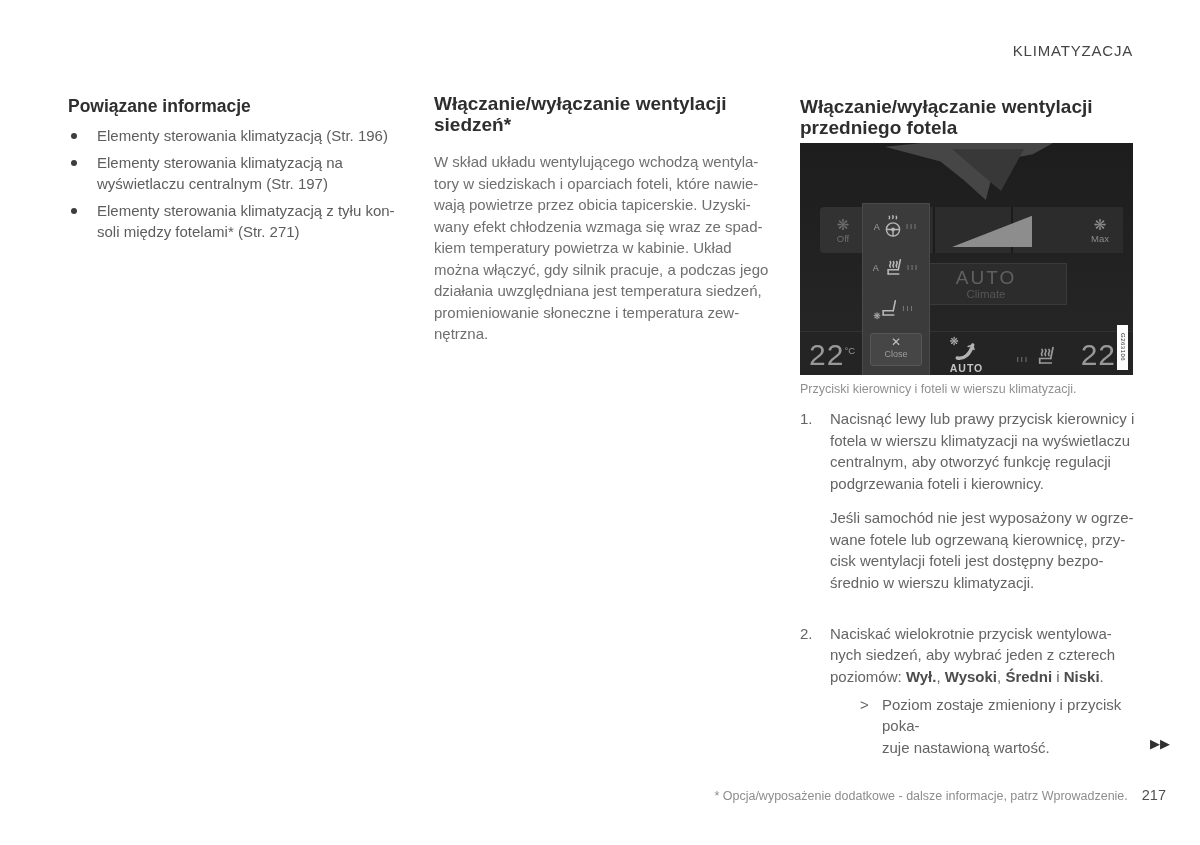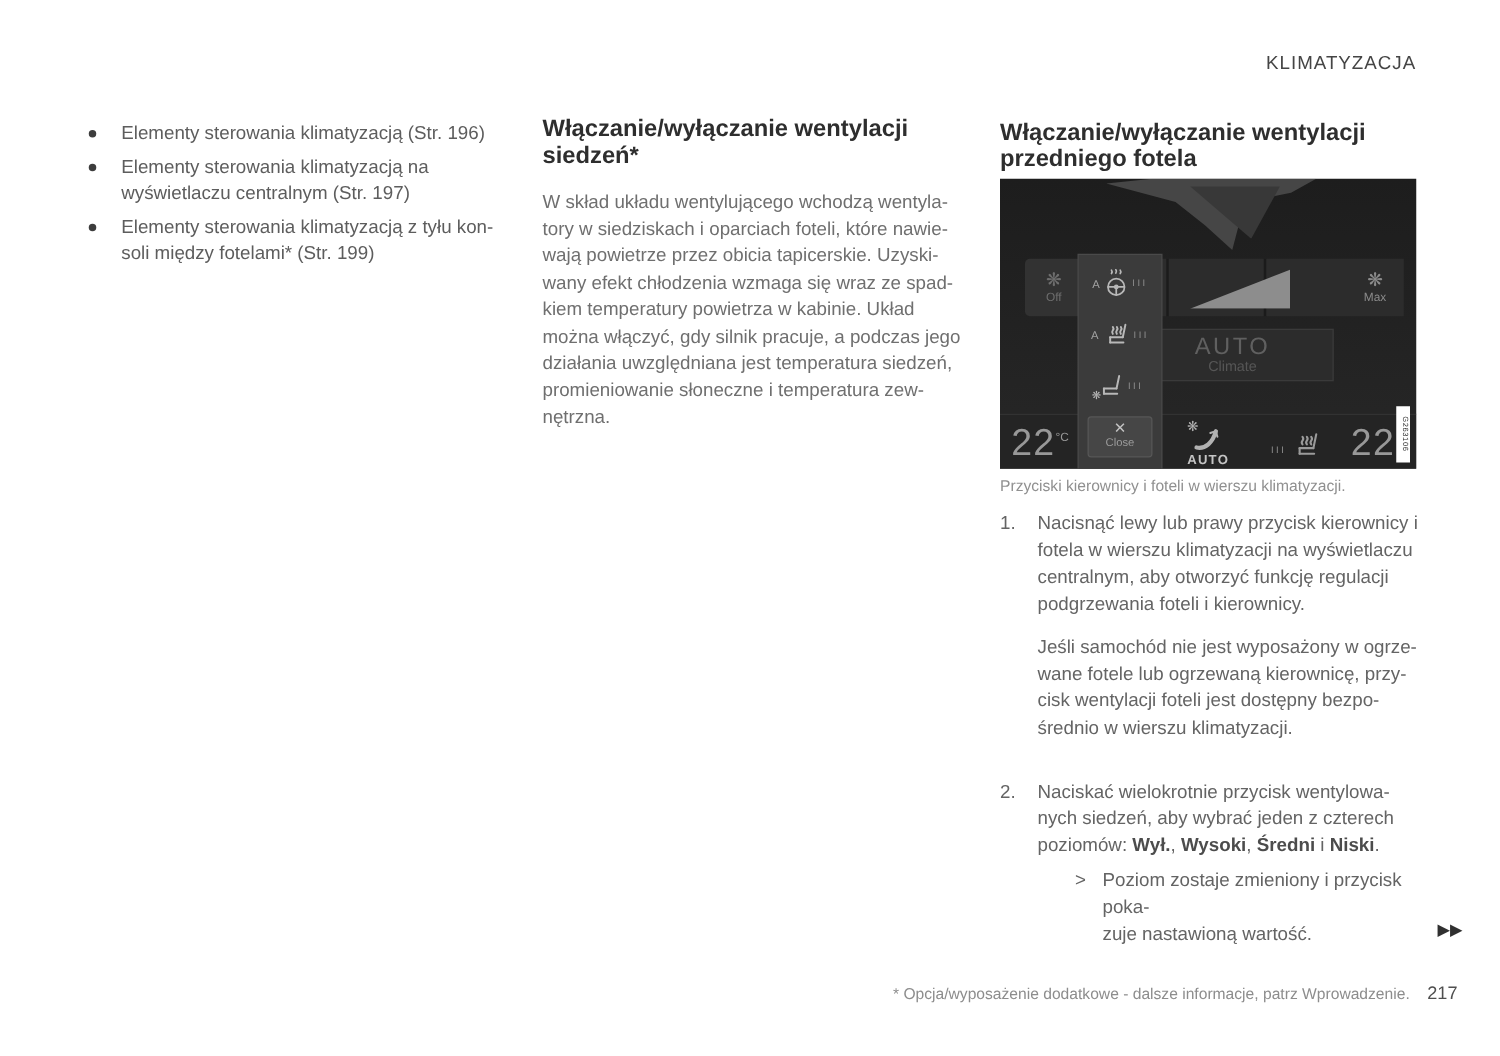--- a/index.html
+++ b/index.html
@@ -135,31 +135,32 @@
   svg.icon { display:block; }
 </style>
 </head>
 <body>
 
 <div class="page">
 
   <div class="doc-header">KLIMATYZACJA</div>
 
   <section class="col-left">
+    <h3>Powiązane informacje</h3>
     <ul>
       <li>
         <span class="pre">Elementy sterowania klimatyzacją (Str. 196)</span>
       </li>
       <li>
         <span class="pre">Elementy sterowania klimatyzacją na
 wyświetlaczu centralnym (Str. 197)</span>
       </li>
       <li>
         <span class="pre">Elementy sterowania klimatyzacją z tyłu kon-
-soli między fotelami* (Str. 199)</span>
+soli między fotelami* (Str. 271)</span>
       </li>
     </ul>
   </section>
 
   <section class="col-mid">
     <h2 class="pre">Włączanie/wyłączanie wentylacji
 siedzeń*</h2>
     <p class="bodytext pre">W skład układu wentylującego wchodzą wentyla-
 tory w siedziskach i oparciach foteli, które nawie-
 wają powietrze przez obicia tapicerskie. Uzyski-

